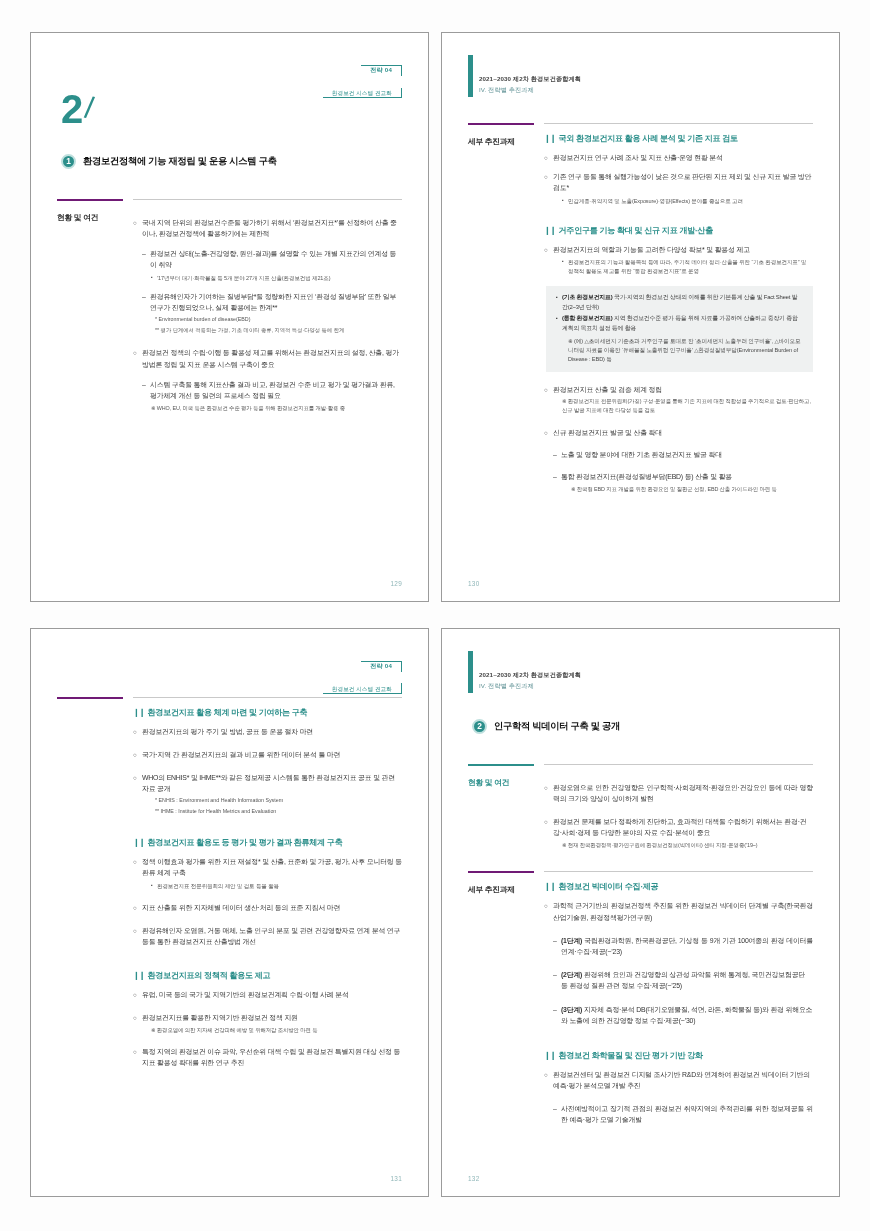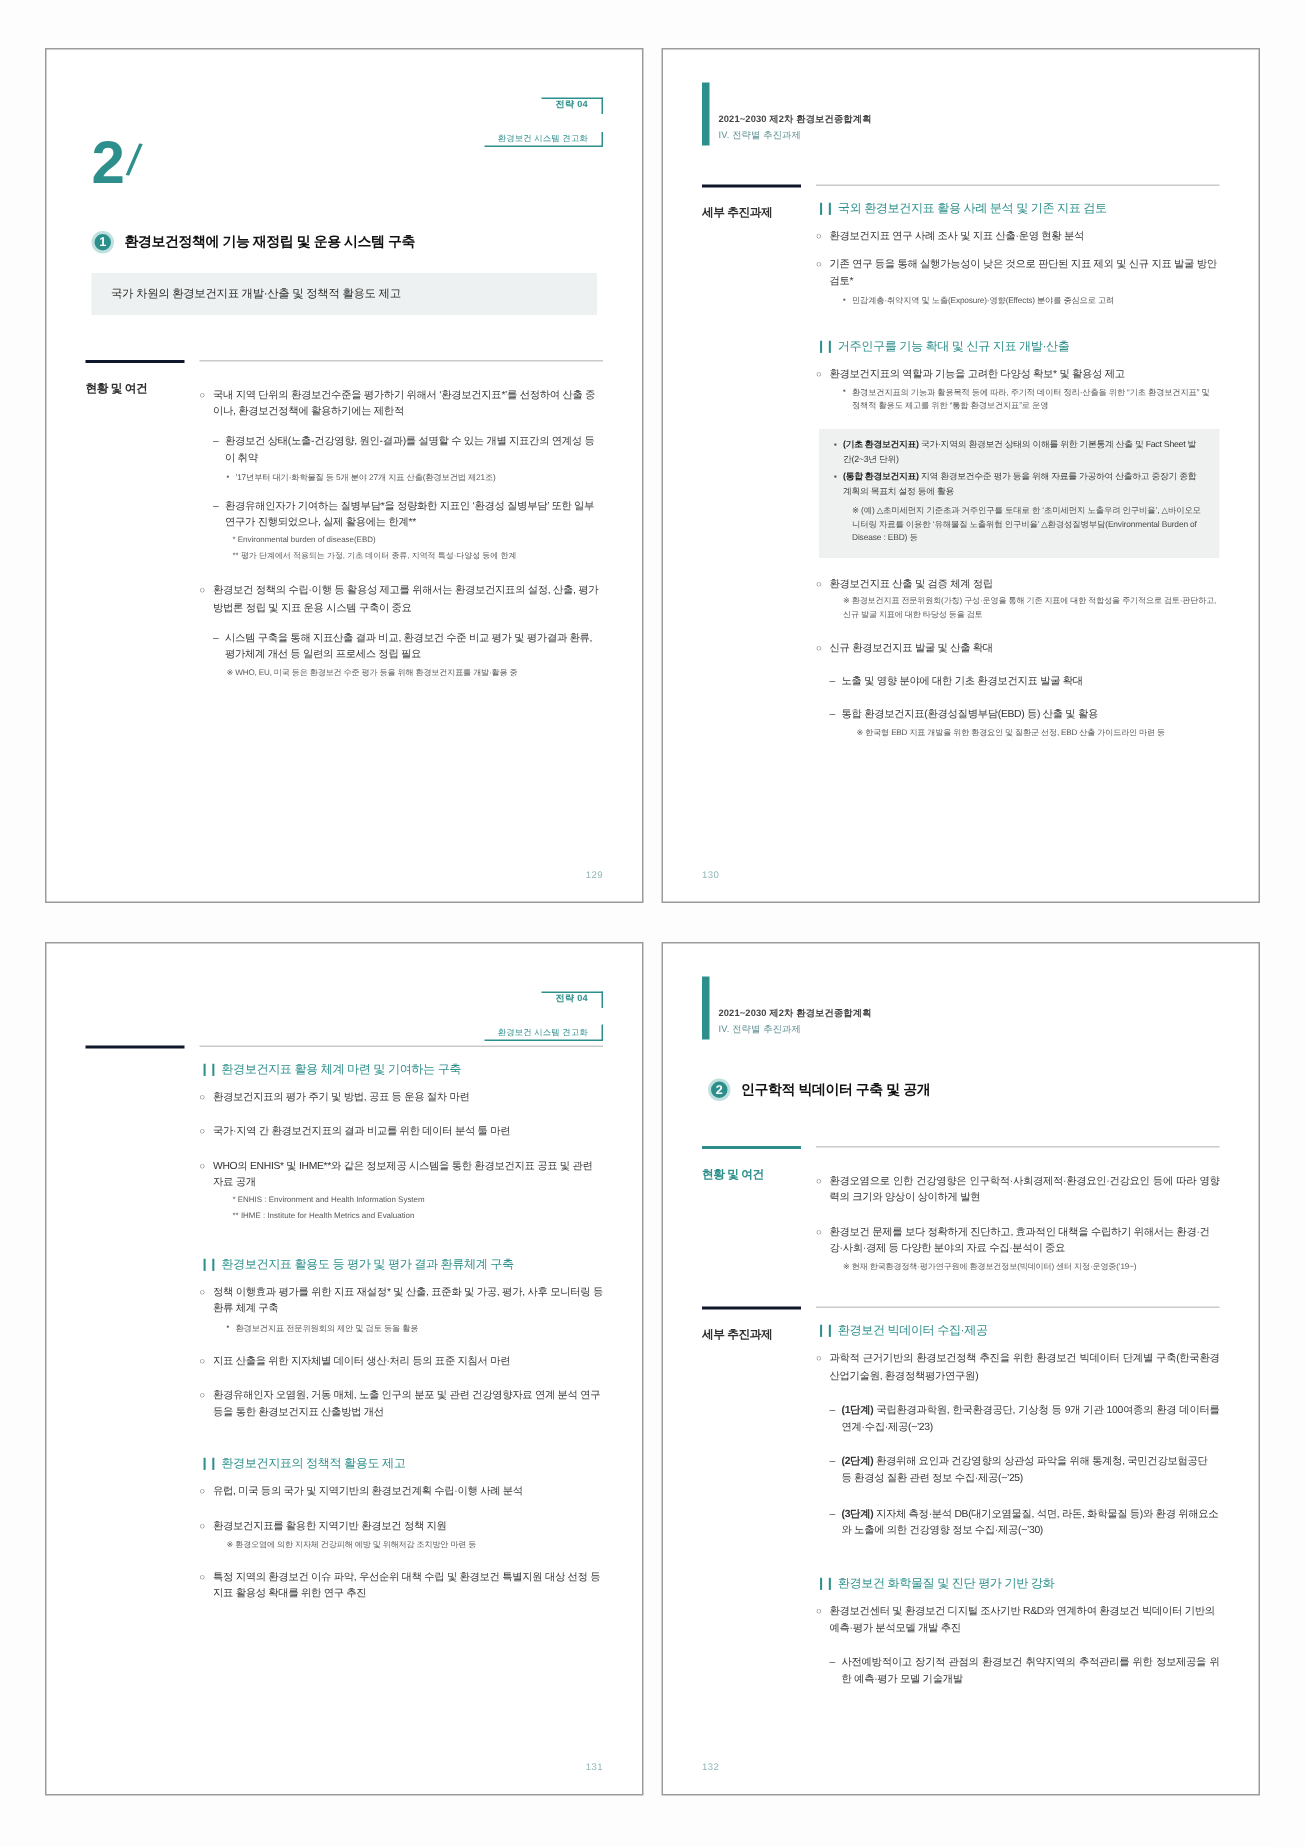--- a/index.html
+++ b/index.html
@@ -153,21 +153,21 @@
 
   
   .lrow{
     display:flex;
     margin-top:30px;
   }
   .lrow.tight{margin-top:22px;}
   .lcol{
     flex:0 0 66px;
     padding-top:9px;
-    border-top:2px solid #0f172a;
+    border-top:2px solid #701a75;
     margin-right:10px;
   }
   .lcol .ltxt{
     font-size:7.8px;font-weight:bold;color:#2e2e2e;
     letter-spacing:-.3px;
     padding-top:2px;
     white-space:nowrap;
   }
   .lcol.teal{border-top-color:#2c8f8b;}
   .lcol.teal .ltxt{color:#2c8f8b;}
@@ -231,21 +231,21 @@
     display:flex;align-items:flex-start;
     margin-top:16px;
     margin-bottom:2px;
   }
   .subhead:first-child{margin-top:0;}
   .subhead .bars{
     color:#2c8f8b;font-weight:bold;font-size:8.1px;
     margin-right:3px;letter-spacing:-1px;
   }
   .subhead .sht{
-    font-size:8.1px;font-weight:normal;color:#2c8f8b;
+    font-size:8.1px;font-weight:bold;color:#2c8f8b;
     letter-spacing:-.3px;
     text-align:right;
   }
 
   
   .callout{
     background:#eff1f1;
     padding:7px 10px 8px 10px;
     margin:11px 0 2px 2px;
   }
@@ -292,21 +292,20 @@
       <div class="big-title">
         <span class="big-num">2</span>
         <span class="big-slash">/</span>
       </div>
 
       <div class="circ-head">
         <div class="circ">1</div>
         <div class="circ-text">환경보건정책에 기능 재정립 및 운용 시스템 구축</div>
       </div>
 
-      <div class="greybar">국가 차원의 환경보건지표 개발·산출 및 정책적 활용도 제고</div>
 
       <div class="lrow">
         <div class="lcol">
           <div class="ltxt">현황 및 여건</div>
         </div>
         <div class="rcol">
           <div class="i-o">
               <span class="mk">○</span>
               <span class="tx">국내 지역 단위의 환경보건수준을 평가하기 위해서 ‘환경보건지표*’를 선정하여 산출 중이나, 환경보건정책에 활용하기에는 제한적</span>
             </div>

